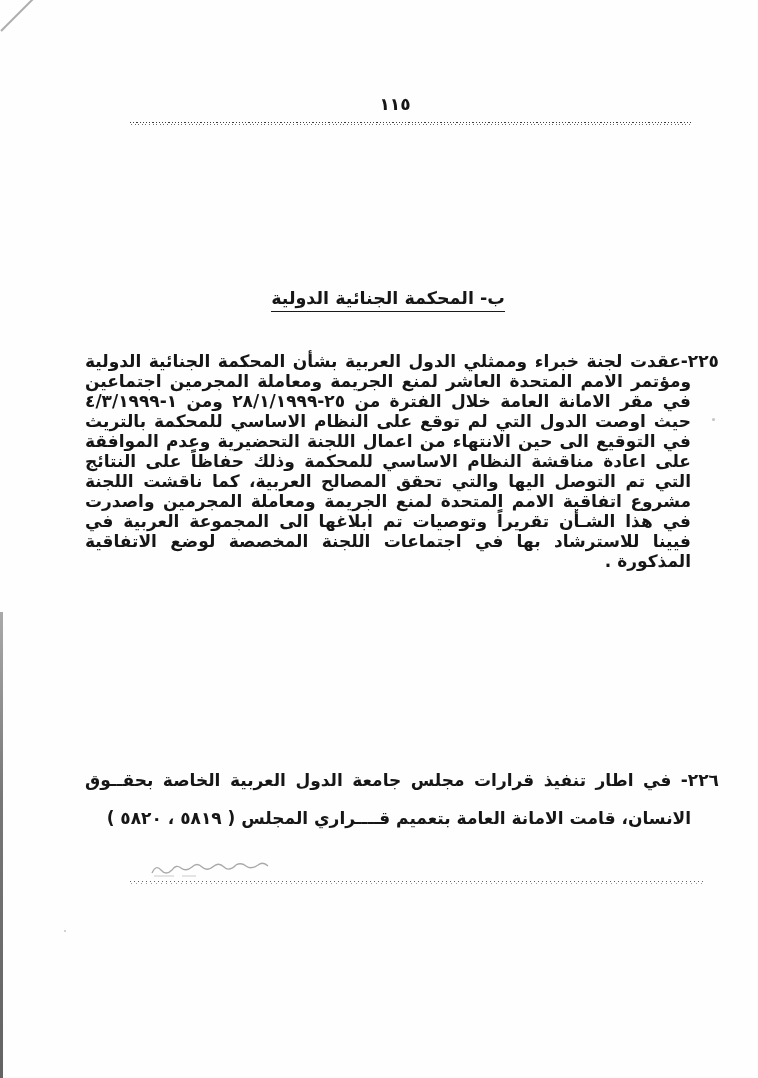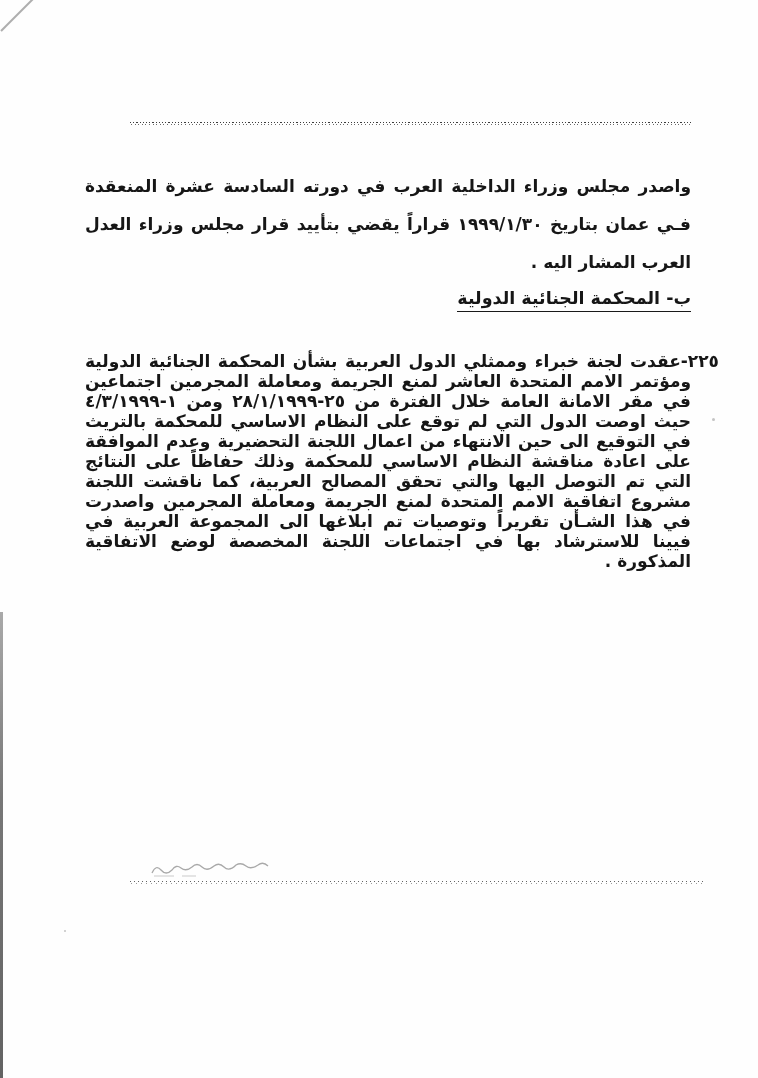--- a/index.html
+++ b/index.html
@@ -68,21 +68,21 @@
   }
   .intro {
     top: 150px;
     padding-right: 22px;
     line-height: 38px;
   }
   .heading {
     position: absolute;
     left: 85px;
     width: 606px;
-    text-align: right;
+    text-align: center;
     font-size: 17.5px;
     text-decoration: underline;
   }
   .heading .heading-text {
     display: inline-block;
     padding-bottom: 3px;
     border-bottom: 1.7px solid #1a1a1a;
   }
   .heading-b { top: 288px; }
   .heading-c { top: 697px; }
@@ -128,34 +128,37 @@
     height: 18px;
     filter: blur(0.4px);
     opacity: .75;
   }
 </style>
 </head>
 <body>
 
 <div class="page">
 
+  <div class="page-number arabic">١١٥</div>
 
   <div class="rule-dotted rule-top"></div>
 
-  <p class="para arabic intro">واصدر مجلس وزراء الداخلية العرب في دورته السادسة عشرة المنعقدة فـي عمان بتاريخ ١٩٩٩/١/٣٠ قراراً يقضي بتأييد قرار مجلس وزراء العدل العرب المشار اليه .</p>
 
   <div class="heading arabic heading-b">
     <span class="heading-text">ب- المحكمة الجنائية الدولية</span>
   </div>
 
   <p class="para arabic item item-225">
     <span>٢٢٥-</span><span>عقدت لجنة خبراء وممثلي الدول العربية بشأن المحكمة الجنائية الدولية ومؤتمر الامم المتحدة العاشر لمنع الجريمة ومعاملة المجرمين اجتماعين في مقر الامانة العامة خلال الفترة من ٢٥-٢٨/١/١٩٩٩ ومن ١-٤/٣/١٩٩٩ حيث اوصت الدول التي لم توقع على النظام الاساسي للمحكمة بالتريث في التوقيع الى حين الانتهاء من اعمال اللجنة التحضيرية وعدم الموافقة على اعادة مناقشة النظام الاساسي للمحكمة وذلك حفاظاً على النتائج التي تم التوصل اليها والتي تحقق المصالح العربية، كما ناقشت اللجنة مشروع اتفاقية الامم المتحدة لمنع الجريمة ومعاملة المجرمين واصدرت في هذا الشـأن تقريراً وتوصيات تم ابلاغها الى المجموعة العربية في فيينا للاسترشاد بها في اجتماعات اللجنة المخصصة لوضع الاتفاقية المذكورة .</span>
   </p>
 
 
+  <p class="para arabic item item-226">
+    <span>٢٢٦-</span><span> في اطار تنفيذ قرارات مجلس جامعة الدول العربية الخاصة بحقــوق الانسان، قامت الامانة العامة بتعميم قــــراري المجلس ( ٥٨١٩ ، ٥٨٢٠ )</span>
+  </p>
 
   <svg class="stamp" viewBox="0 0 140 18" xmlns="http://www.w3.org/2000/svg">
     <path d="M4 12 q4 -9 9 -3 t11 0 q4 -6 9 -2 t11 -1 q5 -5 10 0 t12 -1 q5 -4 10 1 t12 -2 q5 -3 10 1 t12 -1 q5 -4 10 1" fill="none" stroke="#8d8d8d" stroke-width="1.3"></path>
     <path d="M6 15 h20 M34 15 h14" fill="none" stroke="#a8a8a8" stroke-width="0.8"></path>
   </svg>
 
   <div class="rule-dotted rule-bottom"></div>
 
   <div class="artifact corner-diagonal"></div>
   <div class="artifact left-edge-line"></div>

